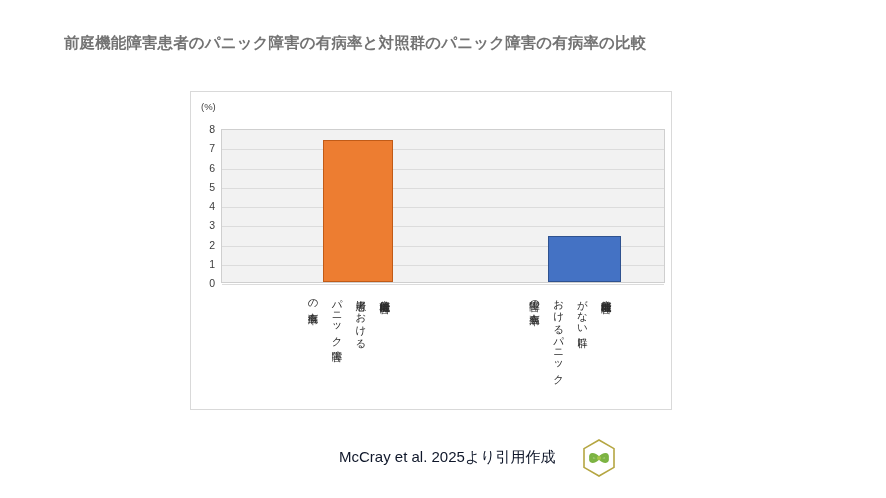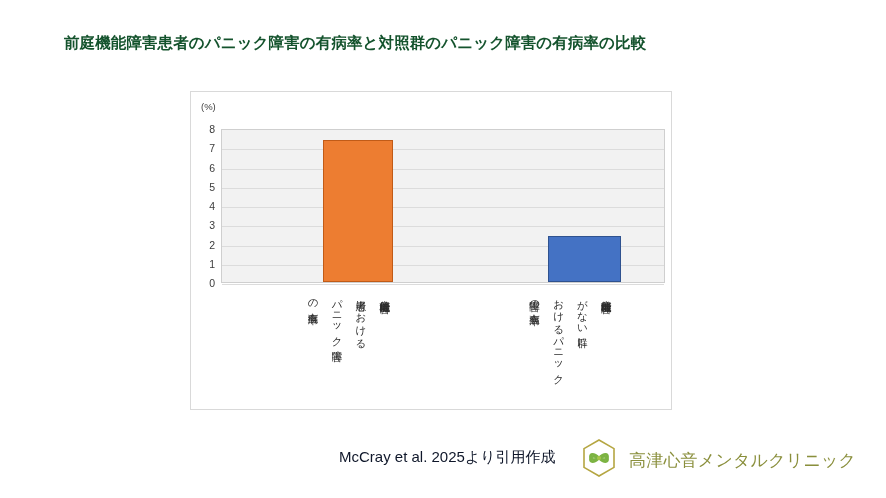--- a/index.html
+++ b/index.html
@@ -18,21 +18,21 @@
 
   
   #slide-title {
     position: absolute;
     left: 64px;
     top: 33px;
     font-size: 15.5px;
     font-weight: bold;
     letter-spacing: 0.1px;
     white-space: nowrap;
-    color: #14532d;
+    color: #737373;
   }
 
   
   #chart-frame {
     position: absolute;
     left: 190px;
     top: 91px;
     width: 482px;
     height: 319px;
     background: #ffffff;
@@ -202,14 +202,13 @@
       <polygon points="21,3 36,11.6 36,30.4 21,39 6,30.4 6,11.6" fill="#ffffff" stroke="#b5a642" stroke-width="1.6"></polygon>
       <g fill="none" stroke="#7cb342" stroke-width="2.6" stroke-linecap="round">
         <path d="M21 21 C 16 16, 11.5 16.5, 12.5 20.5 C 13.3 23.6, 18 22.8, 21 21 Z"></path>
         <path d="M21 21 C 26 16, 30.5 16.5, 29.5 20.5 C 28.7 23.6, 24 22.8, 21 21 Z"></path>
         <path d="M21 21 C 16 26, 11.5 25.5, 12.5 21.5 C 13.3 18.4, 18 19.2, 21 21 Z"></path>
         <path d="M21 21 C 26 26, 30.5 25.5, 29.5 21.5 C 28.7 18.4, 24 19.2, 21 21 Z"></path>
       </g>
       <circle cx="21" cy="21" r="2.1" fill="#a8c64a"></circle>
     </svg>
   </span>
-  <span id="brand-name">高津心音メンタルクリニック</span>
 </div>
 
 </body></html>

